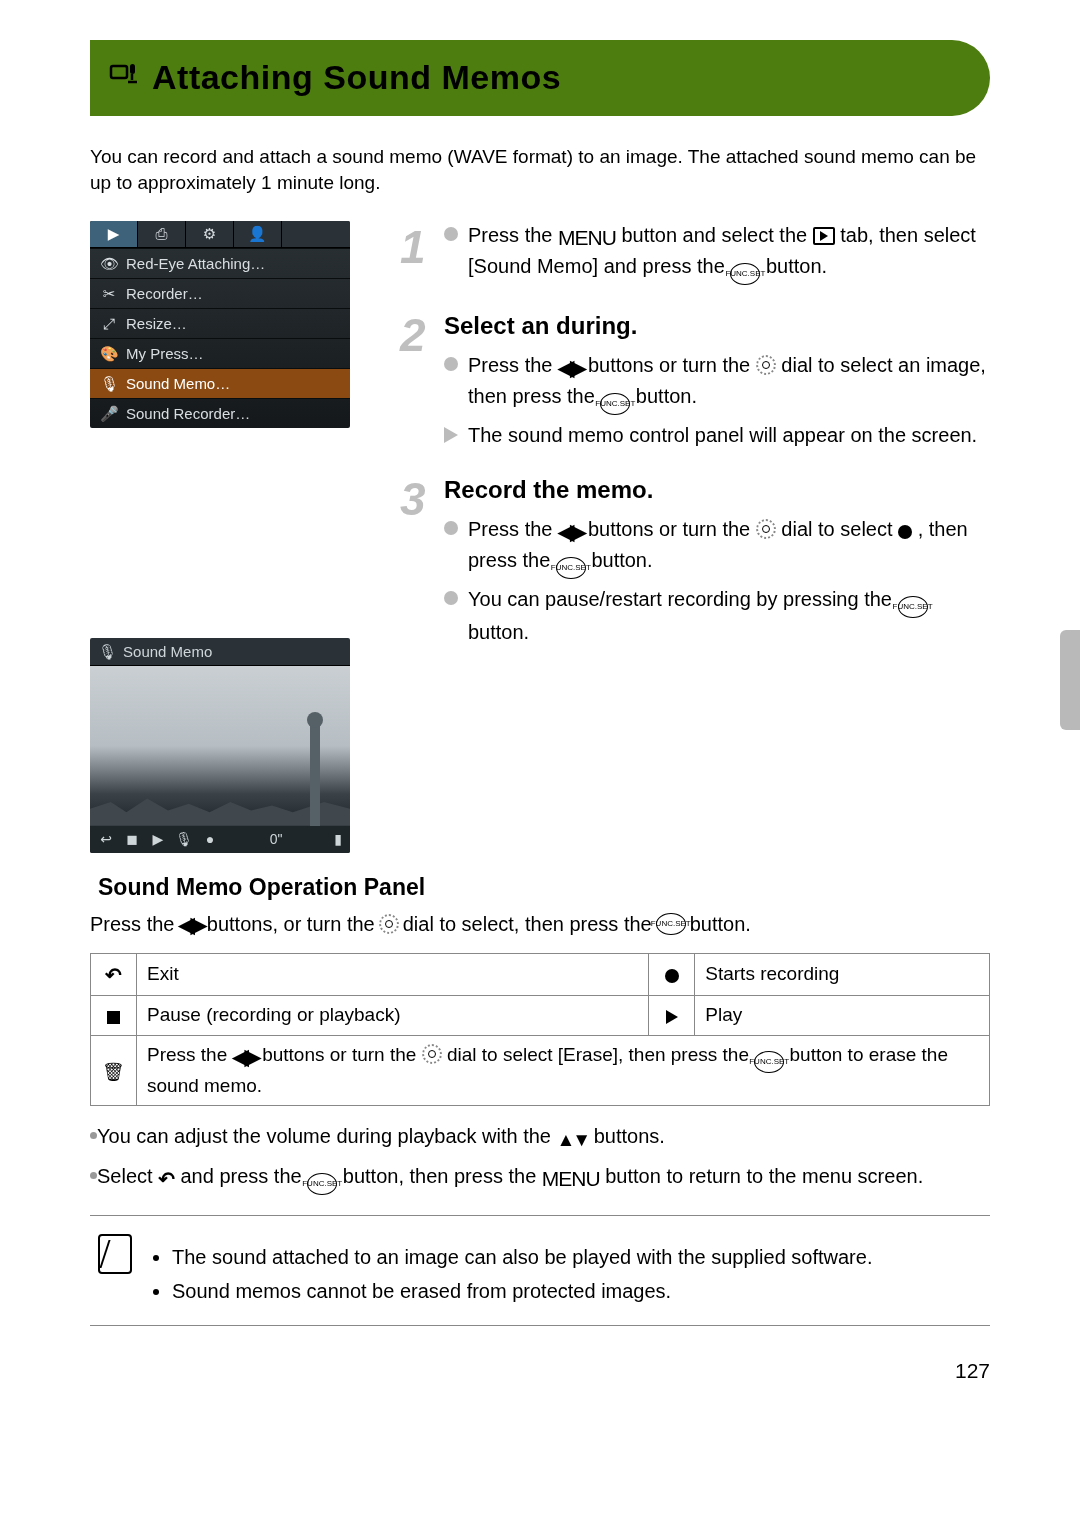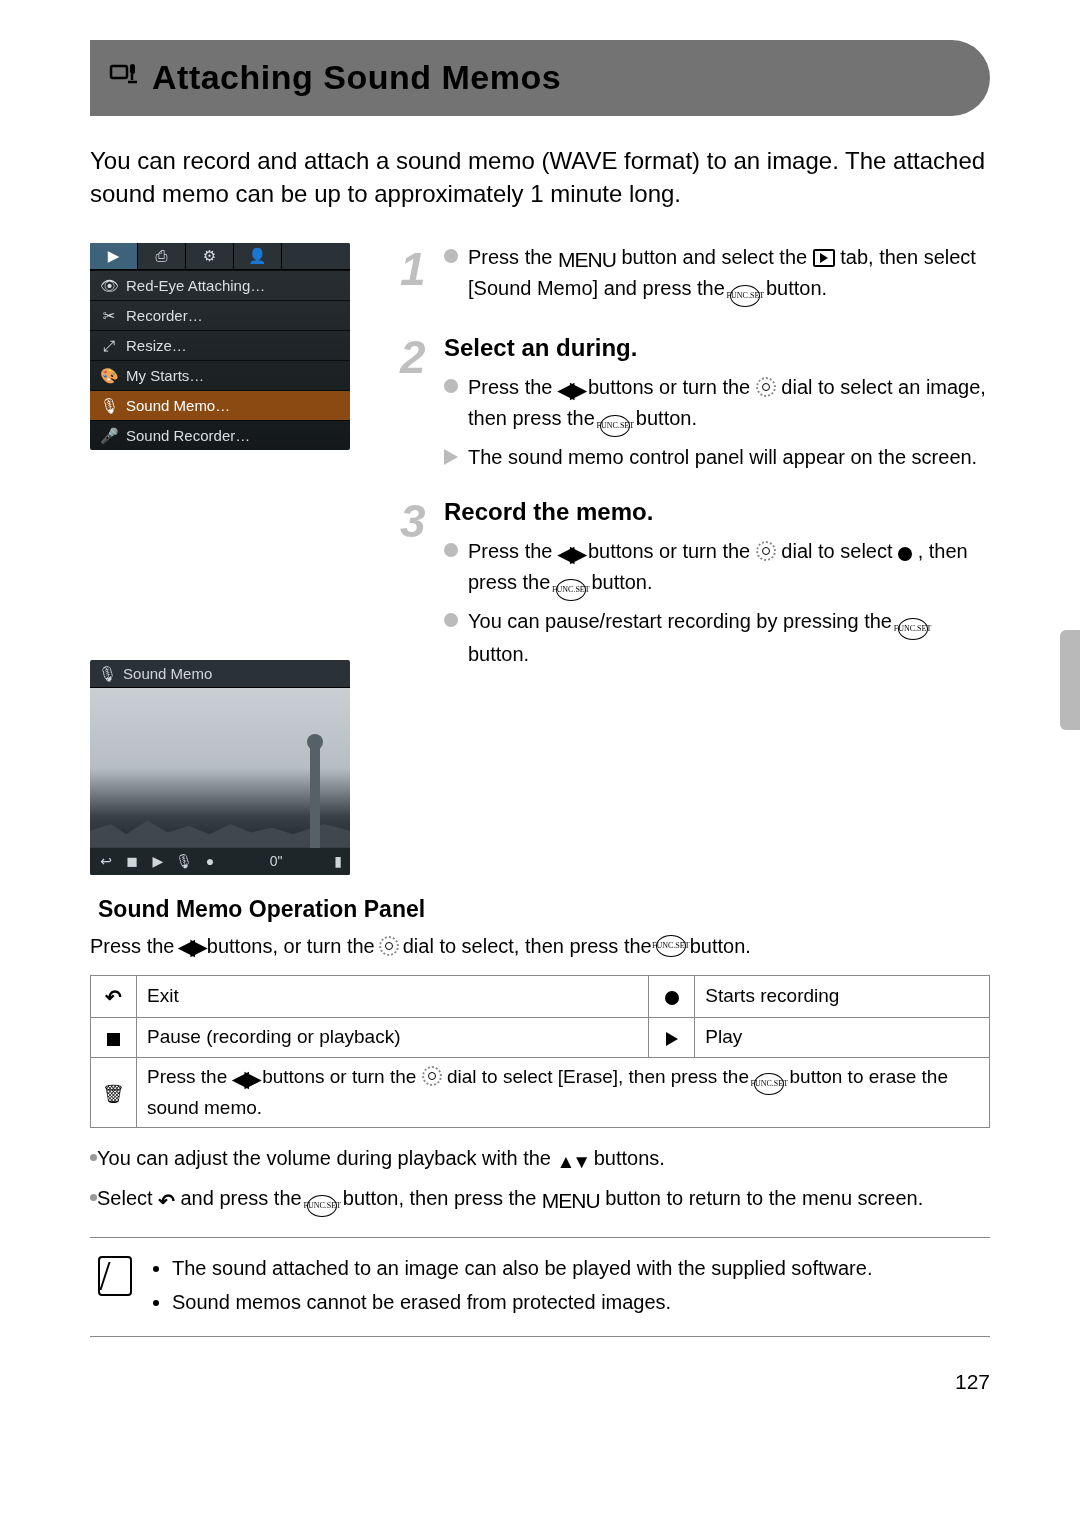--- a/index.html
+++ b/index.html
@@ -6,34 +6,34 @@
   body {
     font-family: Arial, Helvetica, sans-serif;
     background: #fff;
     width: 1080px;
     margin: 0 auto;
     color: #000;
     line-height: 1.4;
   }
   .page { padding: 40px 90px 30px 90px; }
   .title-bar {
-    background: #737373;
+    background: #4d7c0f;
     border-radius: 0 40px 40px 0;
     padding: 14px 20px 14px 18px;
     margin-bottom: 28px;
     display: flex;
     align-items: center;
     gap: 14px;
   }
   .title-bar h1 {
     font-size: 34px;
     font-weight: 800;
     letter-spacing: 0.5px;
   }
-  .intro { font-size: 24px; margin-bottom: 32px; }
+  .intro { font-size: 19px; margin-bottom: 24px; }
 
   .cols { display: flex; gap: 30px; }
   .left { width: 280px; flex: 0 0 280px; display: flex; flex-direction: column; gap: 10px; }
   .right { flex: 1; }
 
   
   .cam-menu {
     background: linear-gradient(#2b3236, #14181a);
     border-radius: 2px;
     color: #d8dee2;
@@ -119,21 +119,21 @@
   .flow { display:inline; }
 
   
   .g { display:inline-block; vertical-align: -3px; }
   .g-menu { font-family: Arial; font-size: 21px; font-weight: 400; letter-spacing: -1px; }
   .g-play { width:22px; height:18px; border:2px solid #000; border-radius:2px; position:relative; }
   .g-play:after { content:""; position:absolute; left:5px; top:2px; border-top:5px solid transparent; border-bottom:5px solid transparent; border-left:8px solid #000; }
   .g-lr { font-size: 21px; letter-spacing: -4px; font-weight: 900; }
   .g-dial { width:20px; height:20px; border:2px dotted #888; border-radius:50%; position:relative; }
   .g-dial:after { content:""; position:absolute; inset:4px; border:1.5px solid #000; border-radius:50%; }
-  .g-func { display:inline-flex; align-items:center; justify-content:center; width:30px; height:22px; border:1.7px solid #000; border-radius:50%; font-size:8px; line-height:8px; text-align:center;font-family:Liberation Serif, serif; }
+  .g-func { display:inline-flex; align-items:center; justify-content:center; width:30px; height:22px; border:1.7px solid #000; border-radius:50%; font-size:8px; line-height:8px; text-align:center; }
   .g-func span { display:block; }
   .g-rec { width:14px; height:14px; background:#000; border-radius:50%; }
   .g-ud { font-size:19px; letter-spacing:-3px; }
   .g-back { font-size:20px; font-weight:700; }
   .g-stop { width:13px; height:13px; background:#000; }
   .g-playtri { width:0; height:0; border-top:7px solid transparent; border-bottom:7px solid transparent; border-left:12px solid #000; }
   .g-trash { font-size:18px; }
 
   
   .panel-h { font-size: 23px; font-weight: 700; margin: 18px 0 6px 8px; }
@@ -158,21 +158,21 @@
     font-size: 20px;
     display: flex; margin-bottom: 8px; align-items: flex-start;
   }
   ul.tips li .b { width:7px; height:7px; border-radius:50%; background:#999; flex:0 0 7px; margin-top:10px; }
   .tips .flow { display:inline; }
 
   
   .note {
     border-top: 1px solid #888;
     border-bottom: 1px solid #888;
-    padding: 16px 10px 14px 62px;
+    padding: 27px 10px 14px 62px;
     position: relative;
     font-size: 20px;
   }
   .note .pen {
     position: absolute; left: 8px; top: 18px;
     width: 34px; height: 40px; border: 2px solid #000; border-radius: 4px;
   }
   .note .pen:after {
     content:""; position:absolute; left:4px; top:4px; width:18px; height:28px;
     border-left:2px solid #000; transform: skewX(-18deg);
@@ -229,21 +229,21 @@
             <div class="cam-row">
               <span class="cam-ico">✂</span>
               <span>Recorder…</span>
             </div>
             <div class="cam-row">
               <span class="cam-ico">⤢</span>
               <span>Resize…</span>
             </div>
             <div class="cam-row">
               <span class="cam-ico">🎨</span>
-              <span>My Starts…</span>
+              <span>My Press…</span>
             </div>
             <div class="cam-row hl">
               <span class="cam-ico">🎙</span>
               <span>Sound Memo…</span>
             </div>
             <div class="cam-row">
               <span class="cam-ico">🎤</span>
               <span>Sound Recorder…</span>
             </div>
           </div>

